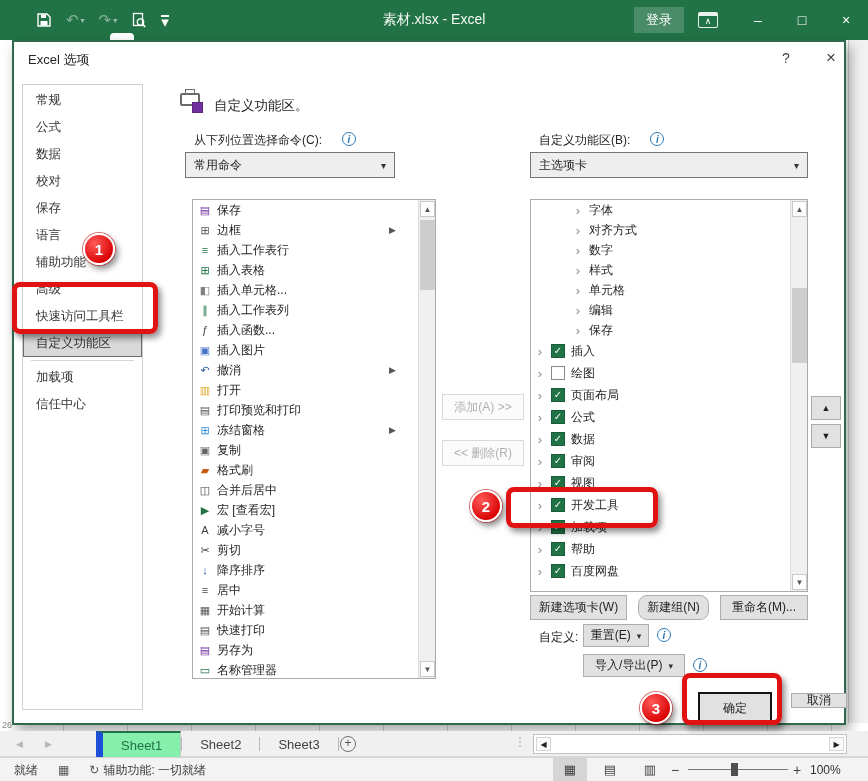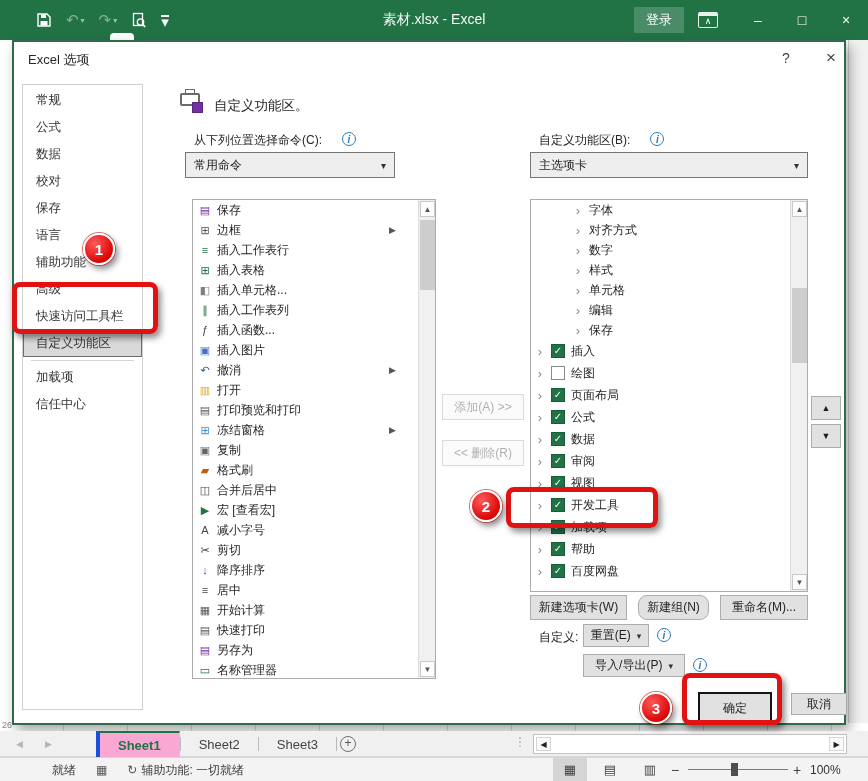--- a/index.html
+++ b/index.html
@@ -70,30 +70,30 @@
   .btn.ok-focus { border:2px solid #141414; }
 
   .annot-box { position:absolute; border:5px solid #e01212; border-radius:8px; box-shadow:3px 4px 6px rgba(0,0,0,.45); z-index:10; }
   .annot-circle { position:absolute; width:32px; height:32px; border-radius:50%; background:radial-gradient(circle at 35% 30%, #ff5a5a, #d90000 75%); border:2px solid #fff; box-shadow:0 0 0 1px rgba(190,0,0,.55), 3px 4px 6px rgba(0,0,0,.45); color:#fff; font-size:15px; font-weight:bold; display:flex; align-items:center; justify-content:center; z-index:11; }
 
   
   .sheetbar { position:absolute; left:0; top:731px; width:868px; height:26px; background:#f0f0f0; border-bottom:1px solid #d8d8d8; z-index:3; }
   .tab-nav { position:absolute; left:16px; top:0; height:26px; display:flex; align-items:center; gap:22px; color:#b5b5b5; font-size:9px; }
   .sheet-tabs { position:absolute; left:96px; top:0; height:26px; display:flex; align-items:stretch; }
   .sheet-tab { padding:0 18px; display:flex; align-items:center; font-size:13px; color:#444; }
-  .sheet-tab.active { background:#f9a8d4; color:#217346; font-weight:bold; border-left:4px solid #1d4ed8; border-right:1px solid #c9c9c9; border-top:2px solid #217346; }
+  .sheet-tab.active { background:#86efac; color:#217346; font-weight:normal; border-left:7px solid #1d4ed8; border-right:1px solid #c9c9c9; border-top:2px solid #217346; }
   .tab-div { width:1px; height:14px; background:#b9b9b9; align-self:center; }
   .add-sheet { position:absolute; left:340px; top:5px; width:16px; height:16px; border:1px solid #717171; border-radius:50%; color:#555; font-size:12px; line-height:13px; text-align:center; }
   .tab-dots { position:absolute; left:514px; top:4px; color:#9a9a9a; font-size:12px; letter-spacing:0; }
   .hscroll { position:absolute; left:533px; top:3px; width:314px; height:20px; background:#fff; border:1px solid #c2c2c2; }
   .hs-btn { position:absolute; top:2px; width:15px; height:14px; font-size:8px; color:#222; display:flex; align-items:center; justify-content:center; border:1px solid #d5d5d5; background:#fafafa; }
 
   
   .statusbar { position:absolute; left:0; top:757px; width:868px; height:24px; background:#f3f3f3; border-top:1px solid #d6d6d6; z-index:3; font-size:12px; color:#3a3a3a; }
-  .sb-left { position:absolute; left:14px; top:0; height:24px; display:flex; align-items:center; gap:20px;margin-left:38px; }
+  .sb-left { position:absolute; left:14px; top:0; height:24px; display:flex; align-items:center; gap:20px; }
   .sb-ico { font-size:12px; color:#555; }
   .viewbtn { position:absolute; top:0; width:34px; height:23px; display:flex; align-items:center; justify-content:center; font-size:13px; color:#3f3f3f; }
   .viewbtn.sel { background:#d5d5d5; }
   .zoom-track { position:absolute; left:688px; top:11px; width:100px; height:1px; background:#7a7a7a; }
   .zoom-thumb { position:absolute; left:731px; top:5px; width:7px; height:13px; background:#4f4f4f; }
   .zoom-sign { position:absolute; top:0; height:24px; display:flex; align-items:center; font-size:14px; color:#444; }
   .zoom-pct { position:absolute; left:810px; top:0; height:24px; display:flex; align-items:center; font-size:12px; color:#333; }
 </style>
 </head>
 <body>
@@ -336,21 +336,21 @@
         <span class="darr">▾</span>
     </div>
     <span class="info-i" style="position:absolute; left:643px; top:586px;">i</span>
     <div class="btn" style="left:569px; top:612px; width:102px; height:23px;">
       <span>导入/导出(P)</span>
         <span class="darr">▾</span>
     </div>
     <span class="info-i" style="position:absolute; left:679px; top:616px;">i</span>
 
     <div class="btn ok-focus" style="left:684px; top:650px; width:74px; height:32px;">确定</div>
-    <div class="btn" style="left:777px; top:651px; width:56px; height:22px;">取消</div>
+    <div class="btn" style="left:777px; top:651px; width:56px; height:15px;">取消</div>
   </div>
 
   <div class="annot-box" style="left:12px; top:282px; width:146px; height:52px;"></div>
   <div class="annot-circle" style="left:83px; top:233px;">1</div>
   <div class="annot-box" style="left:506px; top:487px; width:152px; height:41px;"></div>
   <div class="annot-circle" style="left:470px; top:490px;">2</div>
   <div class="annot-box" style="left:682px; top:673px; width:100px; height:52px;"></div>
   <div class="annot-circle" style="left:640px; top:692px;">3</div>
 
   <div class="sheetbar">

